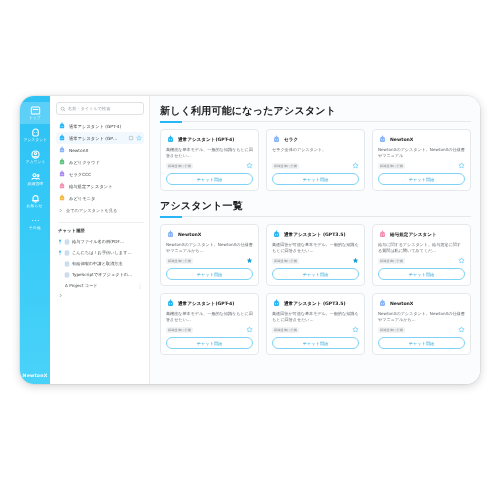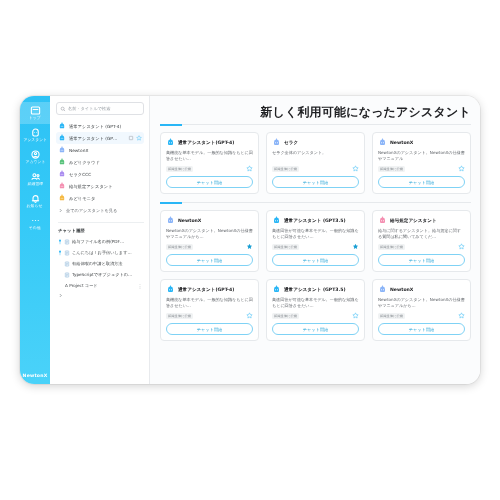--- a/index.html
+++ b/index.html
@@ -96,22 +96,22 @@
   .doc { width:6px;height:6px;flex:0 0 6px; }
   .doc svg{width:6px;height:6px;display:block;stroke:#8ab4d8;fill:none;stroke-width:1.5;}
   .hist .tx{ font-size:4.2px;color:#3c4043;white-space:nowrap;overflow:hidden;
              text-overflow:ellipsis;flex:1 1 auto;}
   .hist .dots{font-size:5px;color:#9aa0a6;flex:0 0 auto;letter-spacing:-.5px;}
   .hist .chev{width:5px;height:5px;flex:0 0 5px;}
   .hist .chev svg{width:5px;height:5px;stroke:#5f6368;fill:none;stroke-width:1.8;}
 
   
   #main { flex: 1 1 auto; background: #fbfcfd; padding: 8px 9px 0 10px; overflow: hidden; }
-  .sec-hd { font-size: 12px; font-weight: 700; color: #202124; margin-bottom: 3px;
-            letter-spacing: .2px; text-align: right; }
+  .sec-hd { font-size: 10px; font-weight: 700; color: #202124; margin-bottom: 3px;
+            letter-spacing: .2px; }
   .sec-rule { height:1px; background:#e6e9ec; margin-bottom:7px; position:relative; }
   .sec-rule:before{content:"";position:absolute;left:0;top:0;width:22px;height:1.6px;
                    background:#29b6f6;}
   .grid { display:grid; grid-template-columns: repeat(3, 1fr); gap: 7px; margin-bottom: 8px; }
   .card {
     background:#fff; border:1px solid #e6e9ec; border-radius:4px;
     padding:5px 5px 5px; min-height: 48px;
     display:flex; flex-direction:column;
   }
   .c-hd { display:flex; align-items:center; gap:3px; margin-bottom:3px; }
@@ -456,20 +456,21 @@
               <span class="tag">組織全体に公開</span>
               <span class="star">
                 <svg viewBox="0 0 16 16">
                   <path d="M8 1.9l1.85 3.9 4.15.6-3 3 .72 4.3L8 11.7 4.28 13.7 5 9.4l-3-3 4.15-.6z" fill="none" stroke="#4fc3f7" stroke-width="1.3" stroke-linejoin="round"></path>
                 </svg>
               </span>
             </div>
             <button class="btn">チャット開始</button>
           </div>
         </div>
+        <div class="sec-hd">アシスタント一覧</div>
         <div class="sec-rule"></div>
         <div class="grid">
           <div class="card">
             <div class="c-hd">
               <span class="av">
                 <svg viewBox="0 0 16 16">
                   <path d="M3.6 7.2a4.4 4.4 0 0 1 8.8 0v3.6a1.8 1.8 0 0 1-1.8 1.8H5.4a1.8 1.8 0 0 1-1.8-1.8z" fill="#8ab4f8"></path>
                   <path d="M8 2.2v1.4" stroke="#8ab4f8" stroke-width="1.2" stroke-linecap="round"></path>
                   <circle cx="8" cy="2" r="1" fill="#8ab4f8"></circle>
                   <circle cx="6.3" cy="8.6" r=".95" fill="#fff"></circle>

